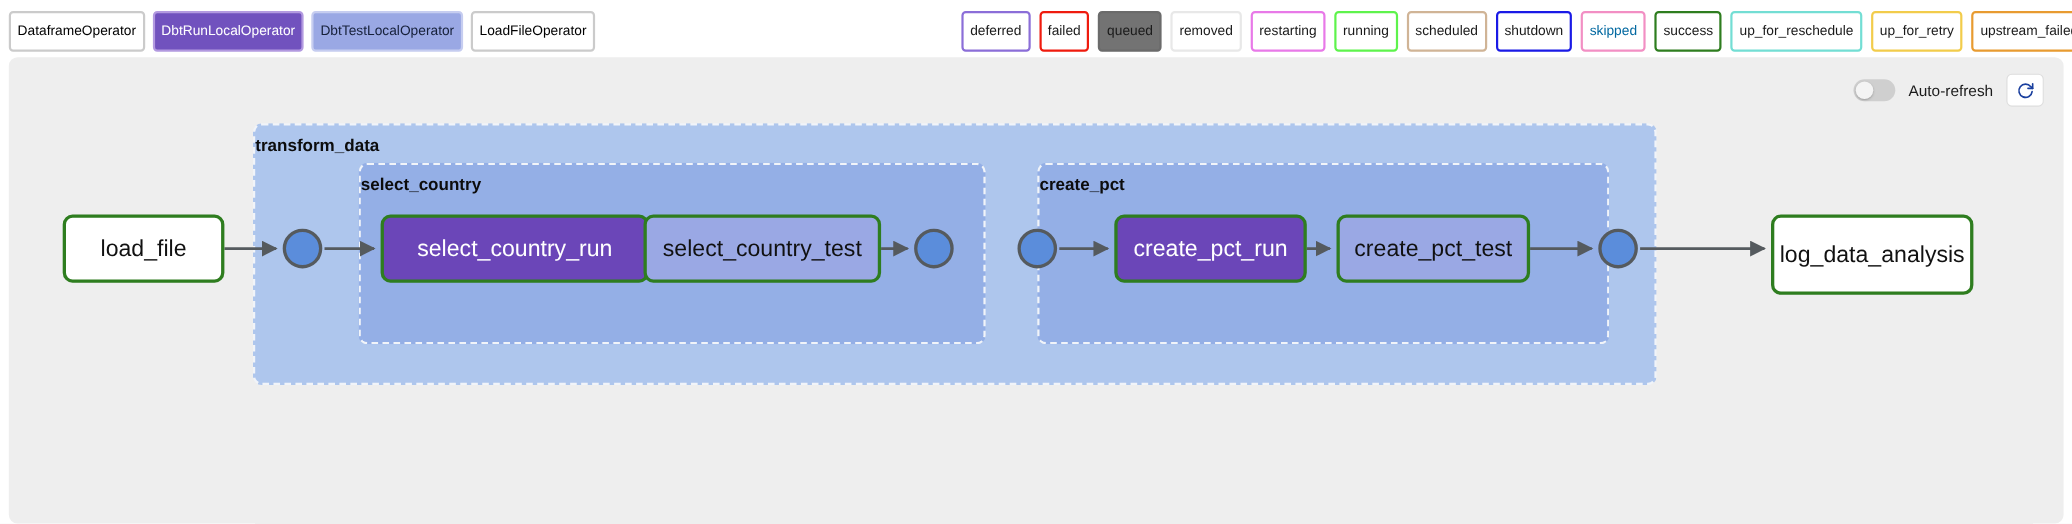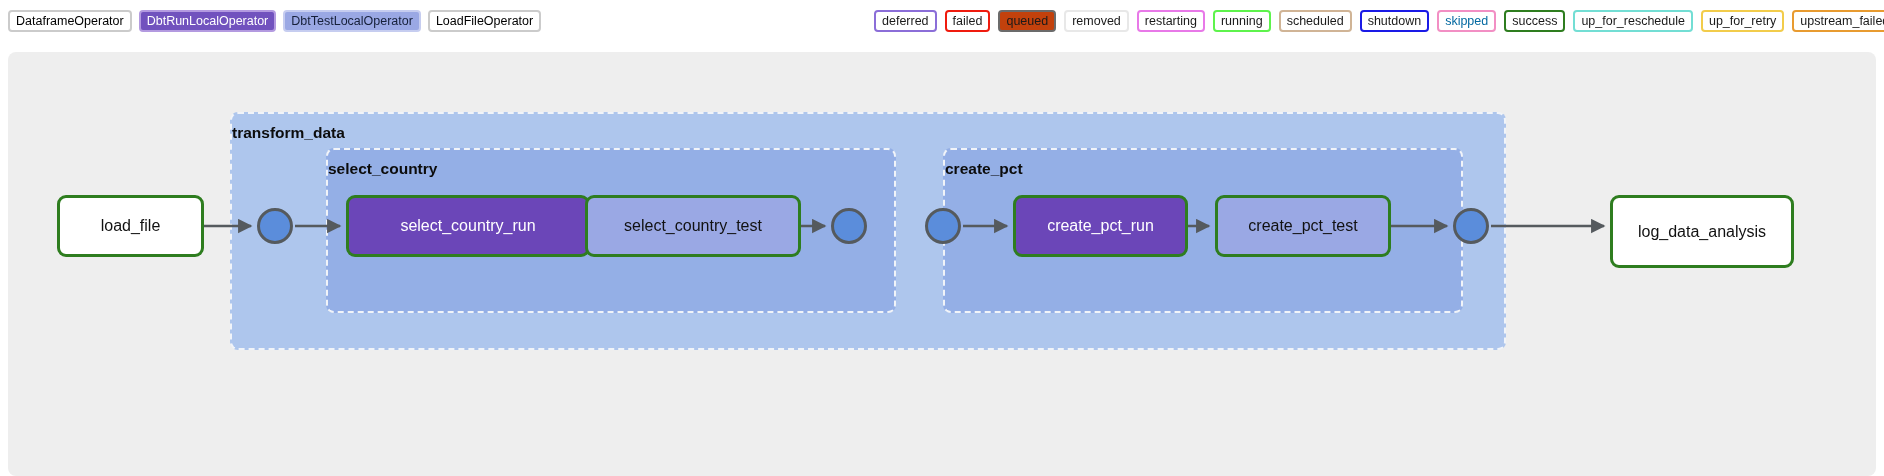--- a/index.html
+++ b/index.html
@@ -37,21 +37,21 @@
     position: absolute;
     left: 874px; top: 10px;
     display: flex;
     align-items: center;
     gap: 8px;
   }
   .chip {
     display: inline-flex;
     align-items: center;
     justify-content: center;
-    height: 22px;
+    height: 37px;
     padding: 0 6px;
     border-radius: 4px;
     border: 2px solid #a3a3a3;
     background: #ffffff;
     font-size: 12.5px;
     line-height: 1;
     color: #000000;
     white-space: nowrap;
     box-sizing: border-box;
   }
@@ -127,21 +127,21 @@
   }
 
   .node {
     position: absolute;
     box-sizing: border-box;
     border: 3px solid #2e7d1f;
     border-radius: 9px;
     display: flex;
     align-items: center;
     justify-content: center;
-    font-size: 16px;
+    font-size: 21px;
     line-height: 1;
     white-space: nowrap;
     background: #ffffff;
     color: #111111;
   }
   .node.plain   { background: #ffffff;  color: #111111; }
   .node.run     { background: #6b46b8;  color: #ffffff; }
   .node.test    { background: #9aa8e4;  color: #111111; }
 
   .joint {
@@ -161,36 +161,48 @@
 <div class="legend-bar">
   <div class="operator-legend">
       <div class="chip" style="border-color: rgb(203, 203, 203); background: rgb(255, 255, 255); color: rgb(0, 0, 0);">DataframeOperator</div>
       <div class="chip" style="border-color: rgb(179, 154, 224); background: rgb(113, 82, 190); color: rgb(255, 255, 255);">DbtRunLocalOperator</div>
       <div class="chip" style="border-color: rgb(198, 205, 240); background: rgb(154, 168, 228); color: rgb(22, 32, 58);">DbtTestLocalOperator</div>
       <div class="chip" style="border-color: rgb(203, 203, 203); background: rgb(255, 255, 255); color: rgb(0, 0, 0);">LoadFileOperator</div>
     </div>
   <div class="status-legend">
       <div class="chip" style="border-color: rgb(139, 110, 216); background: rgb(255, 255, 255); color: rgb(26, 26, 26);">deferred</div>
       <div class="chip" style="border-color: rgb(239, 27, 14); background: rgb(255, 255, 255); color: rgb(26, 26, 26);">failed</div>
-      <div class="chip" style="border-color: rgb(107, 107, 107); background: #c2410c; color: rgb(26, 26, 26);">queued</div>
+      <div class="chip" style="border-color: rgb(107, 107, 107); background: #737373; color: rgb(26, 26, 26);">queued</div>
       <div class="chip" style="border-color: rgb(232, 232, 232); background: rgb(255, 255, 255); color: rgb(26, 26, 26);">removed</div>
       <div class="chip" style="border-color: rgb(232, 121, 232); background: rgb(255, 255, 255); color: rgb(26, 26, 26);">restarting</div>
       <div class="chip" style="border-color: rgb(94, 243, 76); background: rgb(255, 255, 255); color: rgb(26, 26, 26);">running</div>
       <div class="chip" style="border-color: rgb(208, 180, 150); background: rgb(255, 255, 255); color: rgb(26, 26, 26);">scheduled</div>
       <div class="chip" style="border-color: rgb(26, 26, 230); background: rgb(255, 255, 255); color: rgb(26, 26, 26);">shutdown</div>
       <div class="chip" style="border-color: rgb(242, 143, 196); background: rgb(255, 255, 255); color: #0369a1;">skipped</div>
       <div class="chip" style="border-color: rgb(46, 125, 31); background: rgb(255, 255, 255); color: rgb(26, 26, 26);">success</div>
       <div class="chip" style="border-color: rgb(115, 222, 212); background: rgb(255, 255, 255); color: rgb(26, 26, 26); text-align: right;">up_for_reschedule</div>
       <div class="chip" style="border-color: rgb(242, 204, 75); background: rgb(255, 255, 255); color: rgb(26, 26, 26);">up_for_retry</div>
       <div class="chip" style="border-color: rgb(232, 155, 48); background: rgb(255, 255, 255); color: rgb(26, 26, 26);">upstream_failed</div>
     </div>
 </div>
 
 <div class="canvas">
 
+  <div class="canvas-controls">
+    <div class="toggle">
+      <div class="knob"></div>
+    </div>
+    <span class="toggle-label">Auto-refresh</span>
+    <button class="refresh-btn">
+      <svg width="17" height="17" viewBox="0 0 24 24" fill="none" stroke="#1a3f9e" stroke-width="2.1" stroke-linecap="round" stroke-linejoin="round">
+        <polyline points="21 3 21 9 15 9"></polyline>
+        <path d="M20.3 13A8.5 8.5 0 1 1 18.6 6.8L21 9"></path>
+      </svg>
+    </button>
+  </div>
 
   <div class="graph">
     <div id="groups-layer">
         <div class="group-box group-outer" style="left: 222px; top: 60px; width: 1276px; height: 238px;">
           <div class="group-label" style="top: 10px;">transform_data</div>
         </div>
         <div class="group-box group-inner" style="left: 318px; top: 96px; width: 570px; height: 165px;">
           <div class="group-label" style="top: 10px;">select_country</div>
         </div>
         <div class="group-box group-inner" style="left: 935px; top: 96px; width: 520px; height: 165px;">

